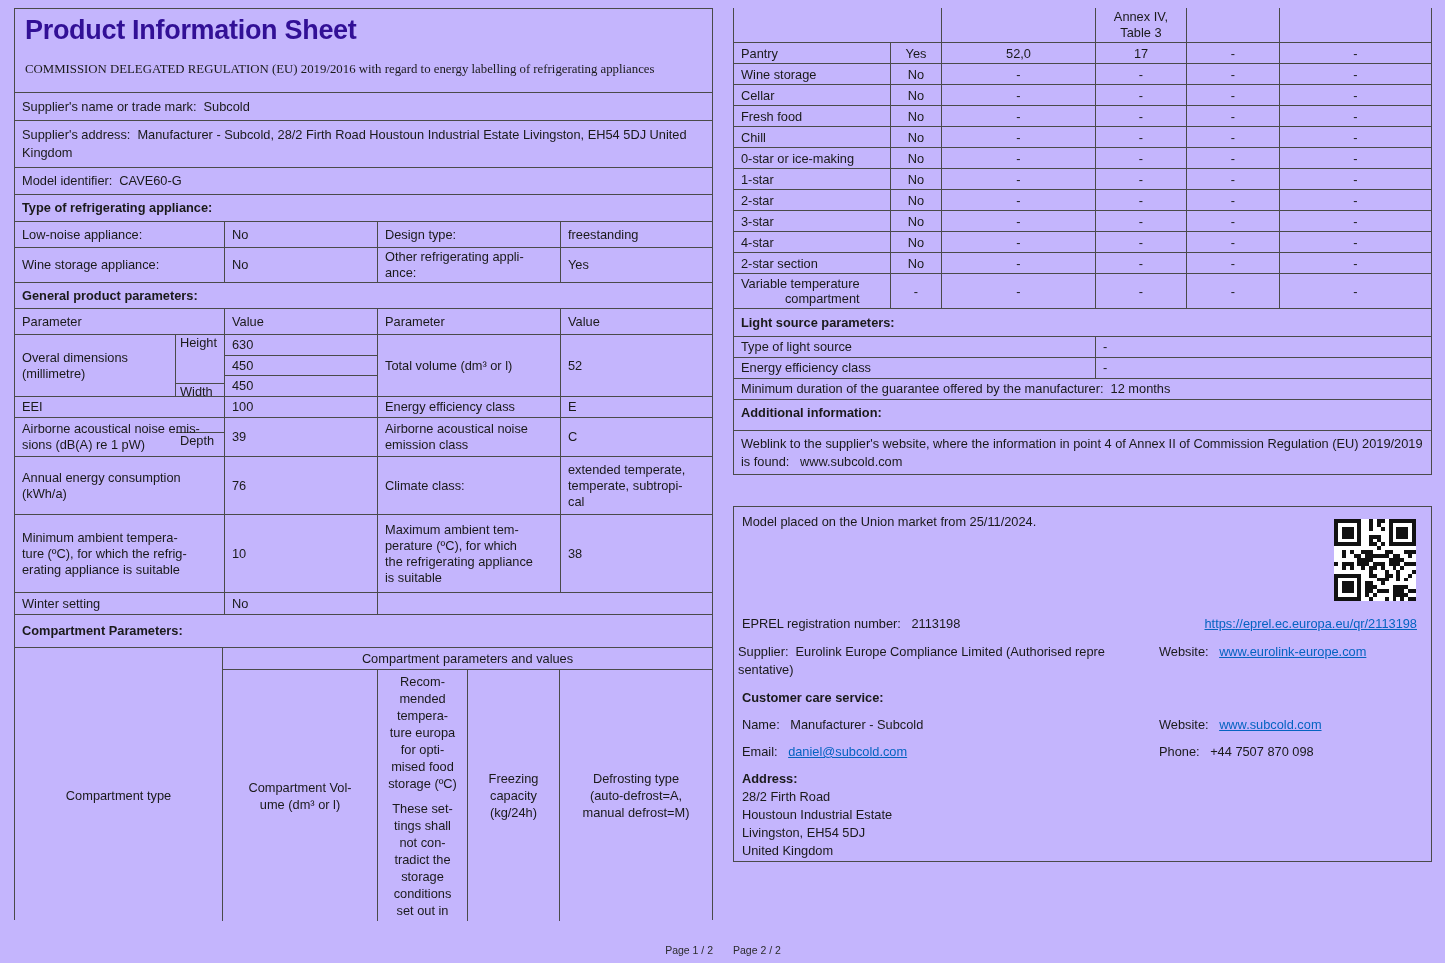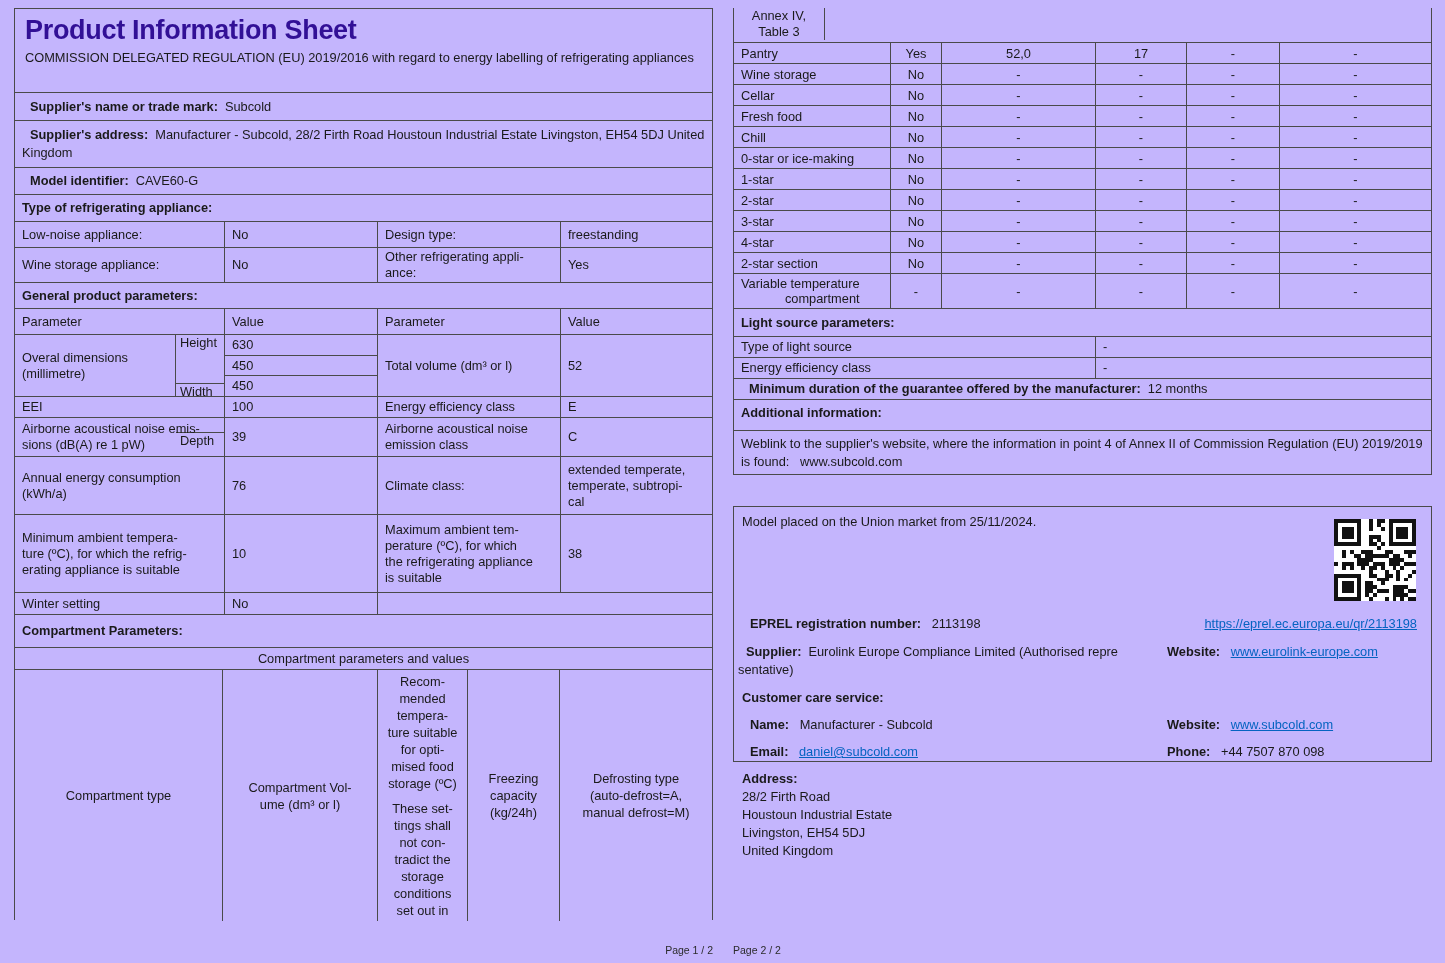--- a/index.html
+++ b/index.html
@@ -7,30 +7,30 @@
     --txt:#1a1a1a;
   }
   *{box-sizing:border-box;}
   html,body{margin:0;padding:0;background:#fff;}
   body{font-family:"Liberation Sans","DejaVu Sans",sans-serif;color:var(--txt);}
   .canvas{position:relative;width:1445px;height:963px;background:#c4b5fd;overflow:hidden;font-size:12.8px;line-height:16px;}
 
   
   .b{font-weight:bold;}
   .pre{white-space:pre-line;}
-  .lbl{font-weight:bold;margin-right:7px;margin-left:8px;}
+  .lbl{font-weight:normal;margin-right:7px;}
   a.lnk{color:#0563c1;text-decoration:underline;}
 
   
   .page1{position:absolute;left:14px;top:8px;width:699px;height:912px;border:1px solid var(--bd);border-bottom:none;}
   .row{display:flex;border-bottom:1px solid var(--bd);}
   .cell{display:flex;align-items:center;padding:2px 4px 2px 7px;}
   .titleblock{display:block;height:84px;padding:6px 10px;}
   .doc-title{font-size:27px;line-height:30px;font-weight:bold;color:#321096;letter-spacing:-0.3px;}
-  .regtext{margin-top:4px;width:682px;line-height:17px;}
+  .regtext{margin-top:16px;width:682px;line-height:17px;font-family:Liberation Serif, serif;}
   .r-supname{height:28px;}
   .r-supaddr{height:47px;}
   .r-model{height:27px;}
   .r-head27{height:27px;}
   .r-head26{height:26px;}
   .r-head33{height:33px;}
   .wide{flex:1;}
   .ca{width:210px;border-right:1px solid var(--bd);}
   .cb{width:153px;border-right:1px solid var(--bd);}
   .cc{width:183px;border-right:1px solid var(--bd);}
@@ -51,54 +51,54 @@
   .ca2{width:49px;border-right:1px solid var(--bd);gap:32px;}
   .subcell{flex:1;display:flex;align-items:center;padding:0 4px;border-top:1px solid var(--bd);}
   .subcell:first-child{border-top:none;}
   .r-winter .rest{flex:1;}
   
   .k1{width:208px;border-right:1px solid var(--bd);}
   .k2{width:155px;border-right:1px solid var(--bd);}
   .k3{width:90px;border-right:1px solid var(--bd);}
   .k4{width:92px;border-right:1px solid var(--bd);}
   .k5{flex:1;}
-  .r-chead1{display:flex;height:22px;border-bottom:none;flex-direction:column;}
+  .r-chead1{display:flex;height:22px;border-bottom:none;}
   .chead-span{flex:1;display:flex;align-items:center;justify-content:center;border-bottom:1px solid var(--bd);}
   .r-tall{height:251px;border-bottom:none;overflow:hidden;}
   .vcent{display:flex;align-items:center;justify-content:center;text-align:center;line-height:17px;}
   .tempcell{display:block;padding:3px 2px;text-align:center;line-height:17px;}
   .tempcell .p2x{margin-top:8px;}
 
   
   .page2{position:absolute;left:733px;top:8px;width:699px;height:912px;}
   .p2table{border-left:1px solid var(--bd);border-right:1px solid var(--bd);}
   .p2row{display:flex;min-height:21px;border-bottom:1px solid var(--bd);}
   .p2c{display:flex;align-items:center;justify-content:center;border-right:1px solid var(--bd);padding:2px 3px;line-height:15px;text-align:center;}
   .c1{width:157px;justify-content:flex-start;text-align:right;padding-left:7px;}
   .c2{width:51px;}
   .c3{width:154px;}
   .c4{width:91px;}
   .c5{width:93px;}
   .c6{flex:1;border-right:none;}
-  .r-partial{display:flex;height:35px;border-bottom:1px solid var(--bd);flex-direction:column;}
+  .r-partial{display:flex;height:35px;border-bottom:1px solid var(--bd);}
   .pa{width:208px;border-right:1px solid var(--bd);}
   .pb{width:154px;border-right:1px solid var(--bd);}
   .pc{width:91px;border-right:1px solid var(--bd);display:flex;align-items:center;justify-content:center;text-align:center;line-height:16px;}
   .pd{width:93px;border-right:1px solid var(--bd);}
   .pe{flex:1;}
   .r-lighthead{display:flex;align-items:center;height:28px;border-bottom:1px solid var(--bd);padding-left:7px;}
   .lrow{display:flex;height:21px;border-bottom:1px solid var(--bd);}
   .la{width:362px;border-right:1px solid var(--bd);display:flex;align-items:center;padding-left:7px;}
   .lb{flex:1;display:flex;align-items:center;padding-left:7px;}
   .r-guarantee{display:flex;align-items:center;height:21px;border-bottom:1px solid var(--bd);padding-left:7px;}
   .r-addinfo{height:31px;border-bottom:1px solid var(--bd);padding:5px 7px;}
   .r-weblink{height:44px;border-bottom:1px solid var(--bd);padding:4px 7px;line-height:18px;}
 
   
-  .infobox{position:absolute;left:0;top:498px;width:699px;height:256px;border:1px solid var(--bd);padding-left:8px;}
+  .infobox{position:absolute;left:0;top:498px;width:699px;height:356px;border:1px solid var(--bd);padding-left:8px;}
   .ib{position:absolute;line-height:18px;}
   .qr{position:absolute;left:600px;top:12px;width:82px;height:82px;}
   .qr svg{display:block;width:82px;height:82px;}
 
   .foot{position:absolute;top:944px;font-size:10.5px;line-height:12px;color:#2b2b2b;}
   .foot1{left:14px;width:699px;text-align:right;}
   .foot2{left:733px;width:699px;}
 </style>
 </head>
 <body>
@@ -231,21 +231,21 @@
     </div>
 
     <div class="row r-tall">
       <div class="k1 vcent">Compartment type</div>
       <div class="k2 vcent pre">Compartment Vol-
 ume (dm³ or l)</div>
       <div class="k3 tempcell">
         <div class="pre">Recom-
 mended
 tempera-
-ture suitable
+ture europa
 for opti-
 mised food
 storage (ºC)</div>
         <div class="pre p2x">These set-
 tings shall
 not con-
 tradict the
 storage
 conditions
 set out in</div>

